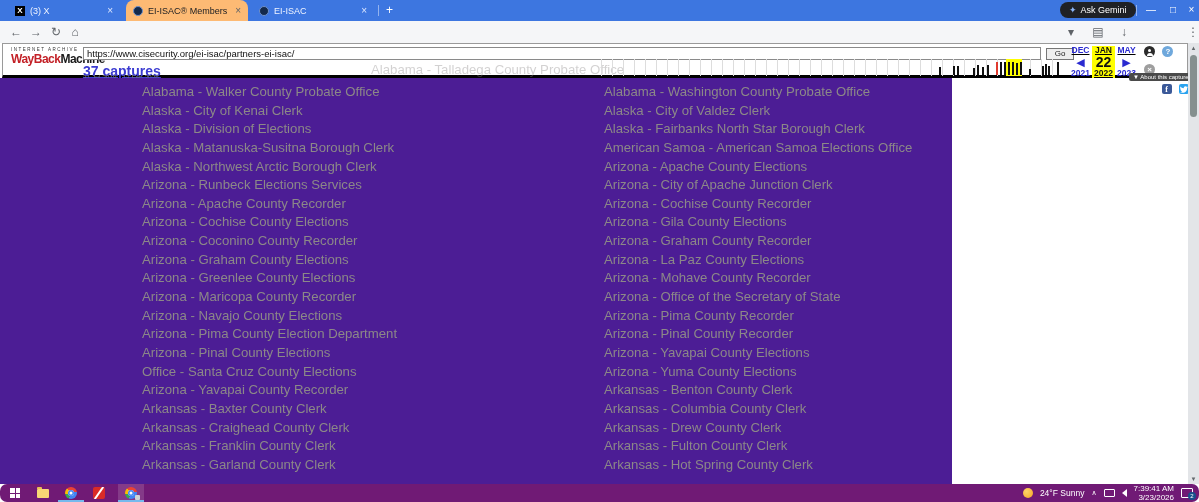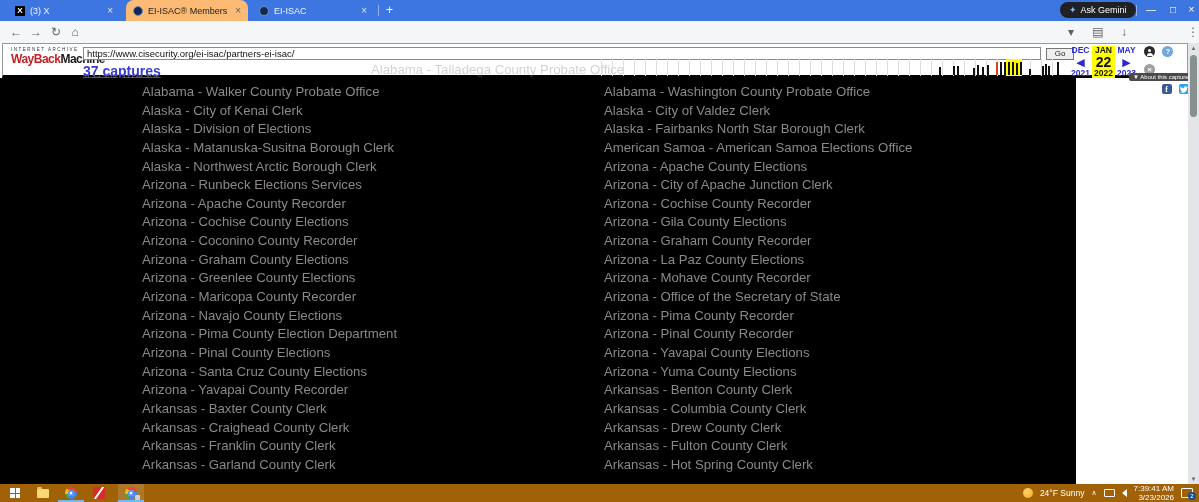--- a/index.html
+++ b/index.html
@@ -39,51 +39,51 @@
   #wb-input { position:absolute; left:80px; top:3px; width:958px; height:13px; border:1px solid #8a8a8a; font-size:9.5px; padding:0 3px; color:#111; font-family:"Liberation Sans",sans-serif; }
   #wb-go { position:absolute; left:1043px; top:4px; width:28px; height:12px; border:1px solid #777; background:#eee; font-size:8px; line-height:10px; text-align:center; color:#222; }
   #wb-captures { position:absolute; left:80px; top:19px; font-size:14px; font-weight:bold; color:#3b3bd1; text-decoration:underline; }
   #wb-range { position:absolute; left:80px; top:30px; font-size:6.5px; color:#777; }
   #ghost-row { position:absolute; left:368px; top:18px; font-size:13.2px; color:#8c8888; opacity:.38; white-space:nowrap; }
   #sparkline { position:absolute; left:598px; top:15px; width:460px; height:17px; background:repeating-linear-gradient(90deg,#ddd 0 1px,transparent 1px 11px); }
   .bar { position:absolute; bottom:1px; width:2px; background:#111; }
   .bar.red { background:#e03b2f; }
   #yellowband { position:absolute; bottom:0; left:405px; width:16px; height:17px; background:#ffff00; }
   #wb-cal { position:absolute; left:1066px; top:2px; width:69px; text-align:center; }
-  #wb-cal .mrow,#wb-cal .yrow { display:flex; }
+  #wb-cal .mrow,#wb-cal .yrow { display:flex;text-decoration:underline; }
   #wb-cal .cell { width:23px; font-size:8.5px; font-weight:bold; color:#2a2ad0; line-height:9px; }
   #wb-cal .cur { background:#ffff00; color:#111; }
   #wb-cal .drow { display:flex; align-items:center; height:14px; }
   #wb-cal .arr { width:23px; color:#2a2ad0; font-size:11px; line-height:14px; }
   #wb-cal .day { width:23px; background:#ffff00; color:#111; font-size:14px; font-weight:bold; line-height:14px; }
   #wb-icons { position:absolute; left:1138px; top:2px; width:48px; }
   .circ { display:inline-flex; width:11px; height:11px; border-radius:50%; margin-left:3px; align-items:center; justify-content:center; font-size:8px; font-weight:bold; color:#fff; vertical-align:top; }
   .circ.person { background:#2b2b2b; flex-direction:column; }
   .circ.person .head { width:3px; height:3px; border-radius:50%; background:#fff; margin-top:2px; }
   .circ.person .body { width:6px; height:3px; border-radius:3px 3px 0 0; background:#fff; margin-top:1px; }
   .circ.help { background:#6fa8dc; }
   .circ.closew { background:#9e9e9e; }
   .sq { display:inline-flex; width:10px; height:10px; border-radius:2px; margin-left:3px; align-items:center; justify-content:center; color:#fff; font-size:8px; font-weight:bold; font-family:"Liberation Serif",serif; vertical-align:top; }
   .sq.fb { background:#3b5998; }
   .sq.tw { background:#2aa3ef; }
   #wb-about { position:absolute; left:1126px; top:29px; background:#4a4a4a; color:#fff; font-size:6px; padding:1px 4px; border-radius:2px; white-space:nowrap; }
 
   
-  #content { position:absolute; left:0; top:78px; width:1076px; height:406px; background:#000000; overflow:hidden; }
+  #content { position:absolute; left:0; top:78px; width:952px; height:406px; background:#4c1d95; overflow:hidden; }
   .col { position:absolute; top:5px; width:460px; }
   .row-item { height:18.65px; line-height:18.65px; font-size:13.2px; color:#8c8888; white-space:nowrap; }
 
   
   #scrollbar { position:absolute; left:1188px; top:43px; width:11px; height:441px; background:#e3e5e8; }
   #scrollbar .sarr { width:11px; height:10px; color:#63696d; font-size:6px; text-align:center; line-height:10px; }
   #scrollbar .thumb { position:absolute; left:2px; top:12px; width:7px; height:62px; border-radius:4px; background:#85908f; }
   #scrollbar .sarr.down { position:absolute; bottom:0; }
 
   
-  #taskbar { position:absolute; left:0; top:484px; width:1199px; height:18px; background:#a16207; color:#fff; }
+  #taskbar { position:absolute; left:0; top:484px; width:1199px; height:18px; background:#701a75; color:#fff;border-radius:7px; }
   .tb-item { position:absolute; top:0; width:26px; height:18px; display:flex; align-items:center; justify-content:center; }
   .tb-item.open { box-shadow:inset 0 -2px 0 #76b9ed; }
   .tb-item.focused { background:rgba(255,255,255,.14); }
   .winlogo { width:10px; height:10px; display:grid; grid-template-columns:1fr 1fr; gap:1px; }
   .winlogo div { background:#fff; }
   .folder { width:12px; height:9px; background:#f8d775; border-radius:1px; position:relative; }
   .folder:before { content:""; position:absolute; left:0; top:-2px; width:5px; height:2px; background:#e8bf55; border-radius:1px 1px 0 0; }
   .chrome { width:12px; height:12px; border-radius:50%; background:conic-gradient(from -40deg,#ea4335 0 120deg,#4285f4 0 240deg,#34a853 0 300deg,#fbbc05 0 360deg); position:relative; }
   .chrome:after { content:""; position:absolute; left:3px; top:3px; width:6px; height:6px; border-radius:50%; background:#fff; box-shadow:inset 0 0 0 1.5px #4285f4; }
   .redapp { width:12px; height:12px; border-radius:2px; background:#d92b27; position:relative; overflow:hidden; }
@@ -234,21 +234,21 @@
       <div class="row-item">Arizona - Runbeck Elections Services</div>
       <div class="row-item">Arizona - Apache County Recorder</div>
       <div class="row-item">Arizona - Cochise County Elections</div>
       <div class="row-item">Arizona - Coconino County Recorder</div>
       <div class="row-item">Arizona - Graham County Elections</div>
       <div class="row-item">Arizona - Greenlee County Elections</div>
       <div class="row-item">Arizona - Maricopa County Recorder</div>
       <div class="row-item">Arizona - Navajo County Elections</div>
       <div class="row-item">Arizona - Pima County Election Department</div>
       <div class="row-item">Arizona - Pinal County Elections</div>
-      <div class="row-item">Arizona - Santa Cruz County Elections</div>
+      <div class="row-item">Office - Santa Cruz County Elections</div>
       <div class="row-item">Arizona - Yavapai County Recorder</div>
       <div class="row-item">Arkansas - Baxter County Clerk</div>
       <div class="row-item">Arkansas - Craighead County Clerk</div>
       <div class="row-item">Arkansas - Franklin County Clerk</div>
       <div class="row-item">Arkansas - Garland County Clerk</div>
     </div>
   <div class="col" style="left:604px;">
       <div class="row-item">Alabama - Washington County Probate Office</div>
       <div class="row-item">Alaska - City of Valdez Clerk</div>
       <div class="row-item">Alaska - Fairbanks North Star Borough Clerk</div>

